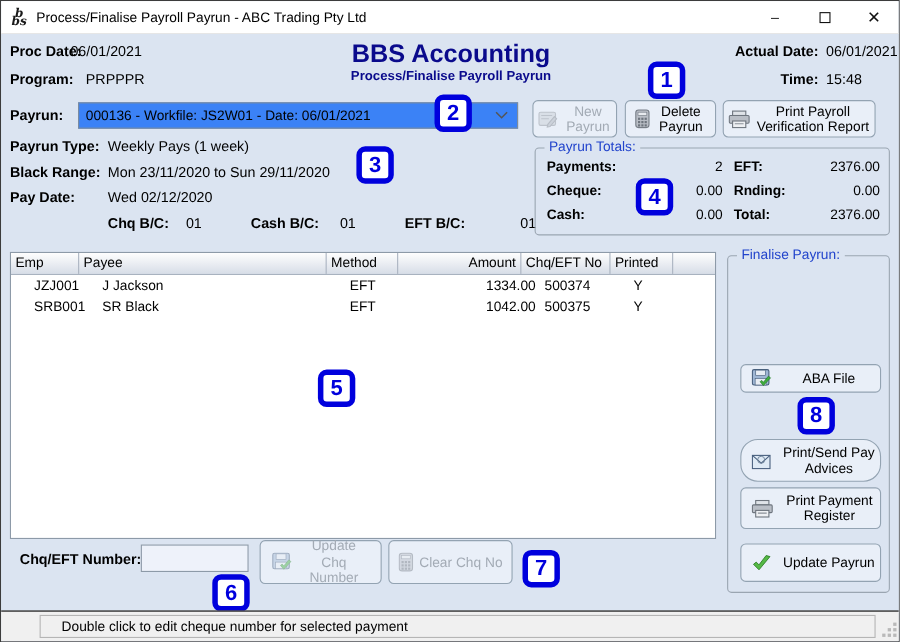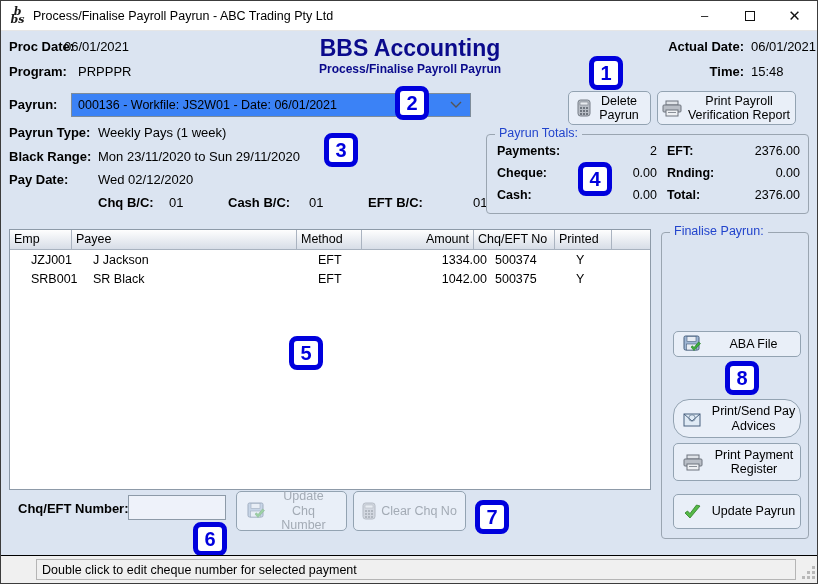--- a/index.html
+++ b/index.html
@@ -73,21 +73,21 @@
   .c-fill{flex:1; border-right:none;}
 
   
   .text-input { background:#eef2fa; border:1px solid #8d9aa8; }
 
   
   .statusbar { position:absolute; left:0; bottom:0; width:818px; height:28px; background:#f0f0f0;
                border-top:1px solid #000; }
   .status-panel { position:absolute; left:35px; top:3px; width:760px; height:21px;
                   border:1px solid #b5b5b5; background:#f0f0f0; display:flex; align-items:center;
-                  padding-left:5px; font-size:12.5px; }
+                  padding-left:19px; font-size:12.5px; }
   .grip { position:absolute; right:4px; bottom:4px; width:13px; height:13px; }
   .grip i { position:absolute; width:3px; height:3px; background:#b9b9b9; }
 
   
   .ann { position:absolute; width:34px; height:34px; background:#fff; border:5px solid #0000dd;
          border-radius:8px; display:flex; align-items:center; justify-content:center;
          color:#0000dd; font-weight:bold; font-size:20px; font-family:"Liberation Sans",sans-serif; }
 
   svg { display:block; }
 </style>
@@ -129,20 +129,31 @@
     <span class="abs lbl" style="left:8px; top:66px;">Payrun:</span>
     <div class="abs select">
       <span>000136 - Workfile: JS2W01 - Date: 06/01/2021</span>
       <span class="chev">
         <svg width="12" height="8" viewBox="0 0 12 8">
             <polyline points="1,1 6,6 11,1" fill="none" stroke="#555" stroke-width="1.4"></polyline>
           </svg>
       </span>
     </div>
 
+    <div class="abs btn disabled" style="left:483px; top:60px; width:77px; height:34px;">
+      <span>
+        <svg width="19" height="17" viewBox="0 0 19 17">
+            <rect x="1" y="2" width="15" height="12" rx="1.5" fill="#c7ccd4" stroke="#8a9098"></rect>
+            <line x1="3" y1="5" x2="13" y2="5" stroke="#8a9098"></line>
+            <line x1="3" y1="8" x2="10" y2="8" stroke="#8a9098"></line>
+            <path d="M9 13 L15 6 L17 8 L11 15 L8.5 15.5 Z" fill="#aab0b8" stroke="#7d838c"></path>
+          </svg>
+      </span>
+      <span class="txt" style="width:44px;">New Payrun</span>
+    </div>
 
     <div class="abs btn" style="left:567px; top:60px; width:83px; height:34px;">
       <span>
         <svg width="14" height="18" viewBox="0 0 14 18">
             <rect x="1" y="1" width="12" height="16" rx="2.5" fill="#b9bec6" stroke="#767d86"></rect>
             <rect x="3" y="3" width="8" height="3" fill="#e8ebef" stroke="#767d86" stroke-width=".6"></rect>
             <g fill="#6e757e">
               <rect x="3" y="8" width="2" height="2"></rect>
               <rect x="6" y="8" width="2" height="2"></rect>
               <rect x="9" y="8" width="2" height="2"></rect>

